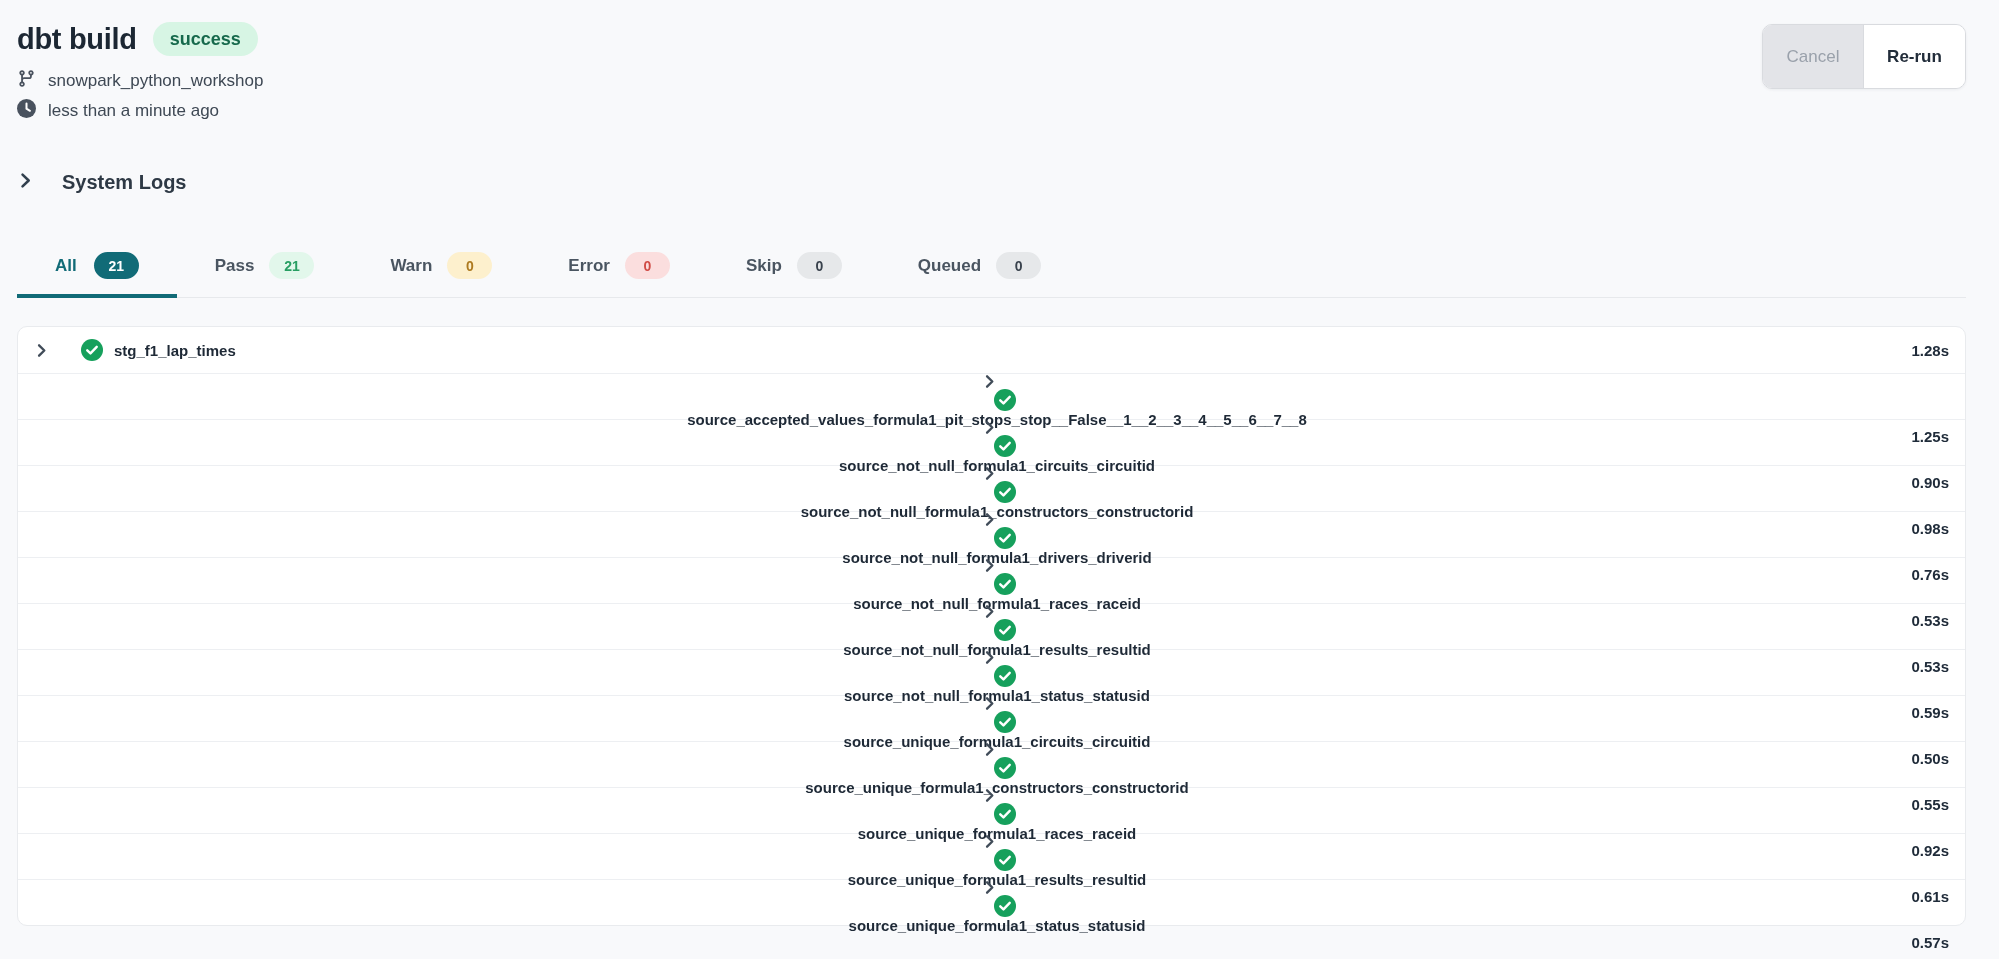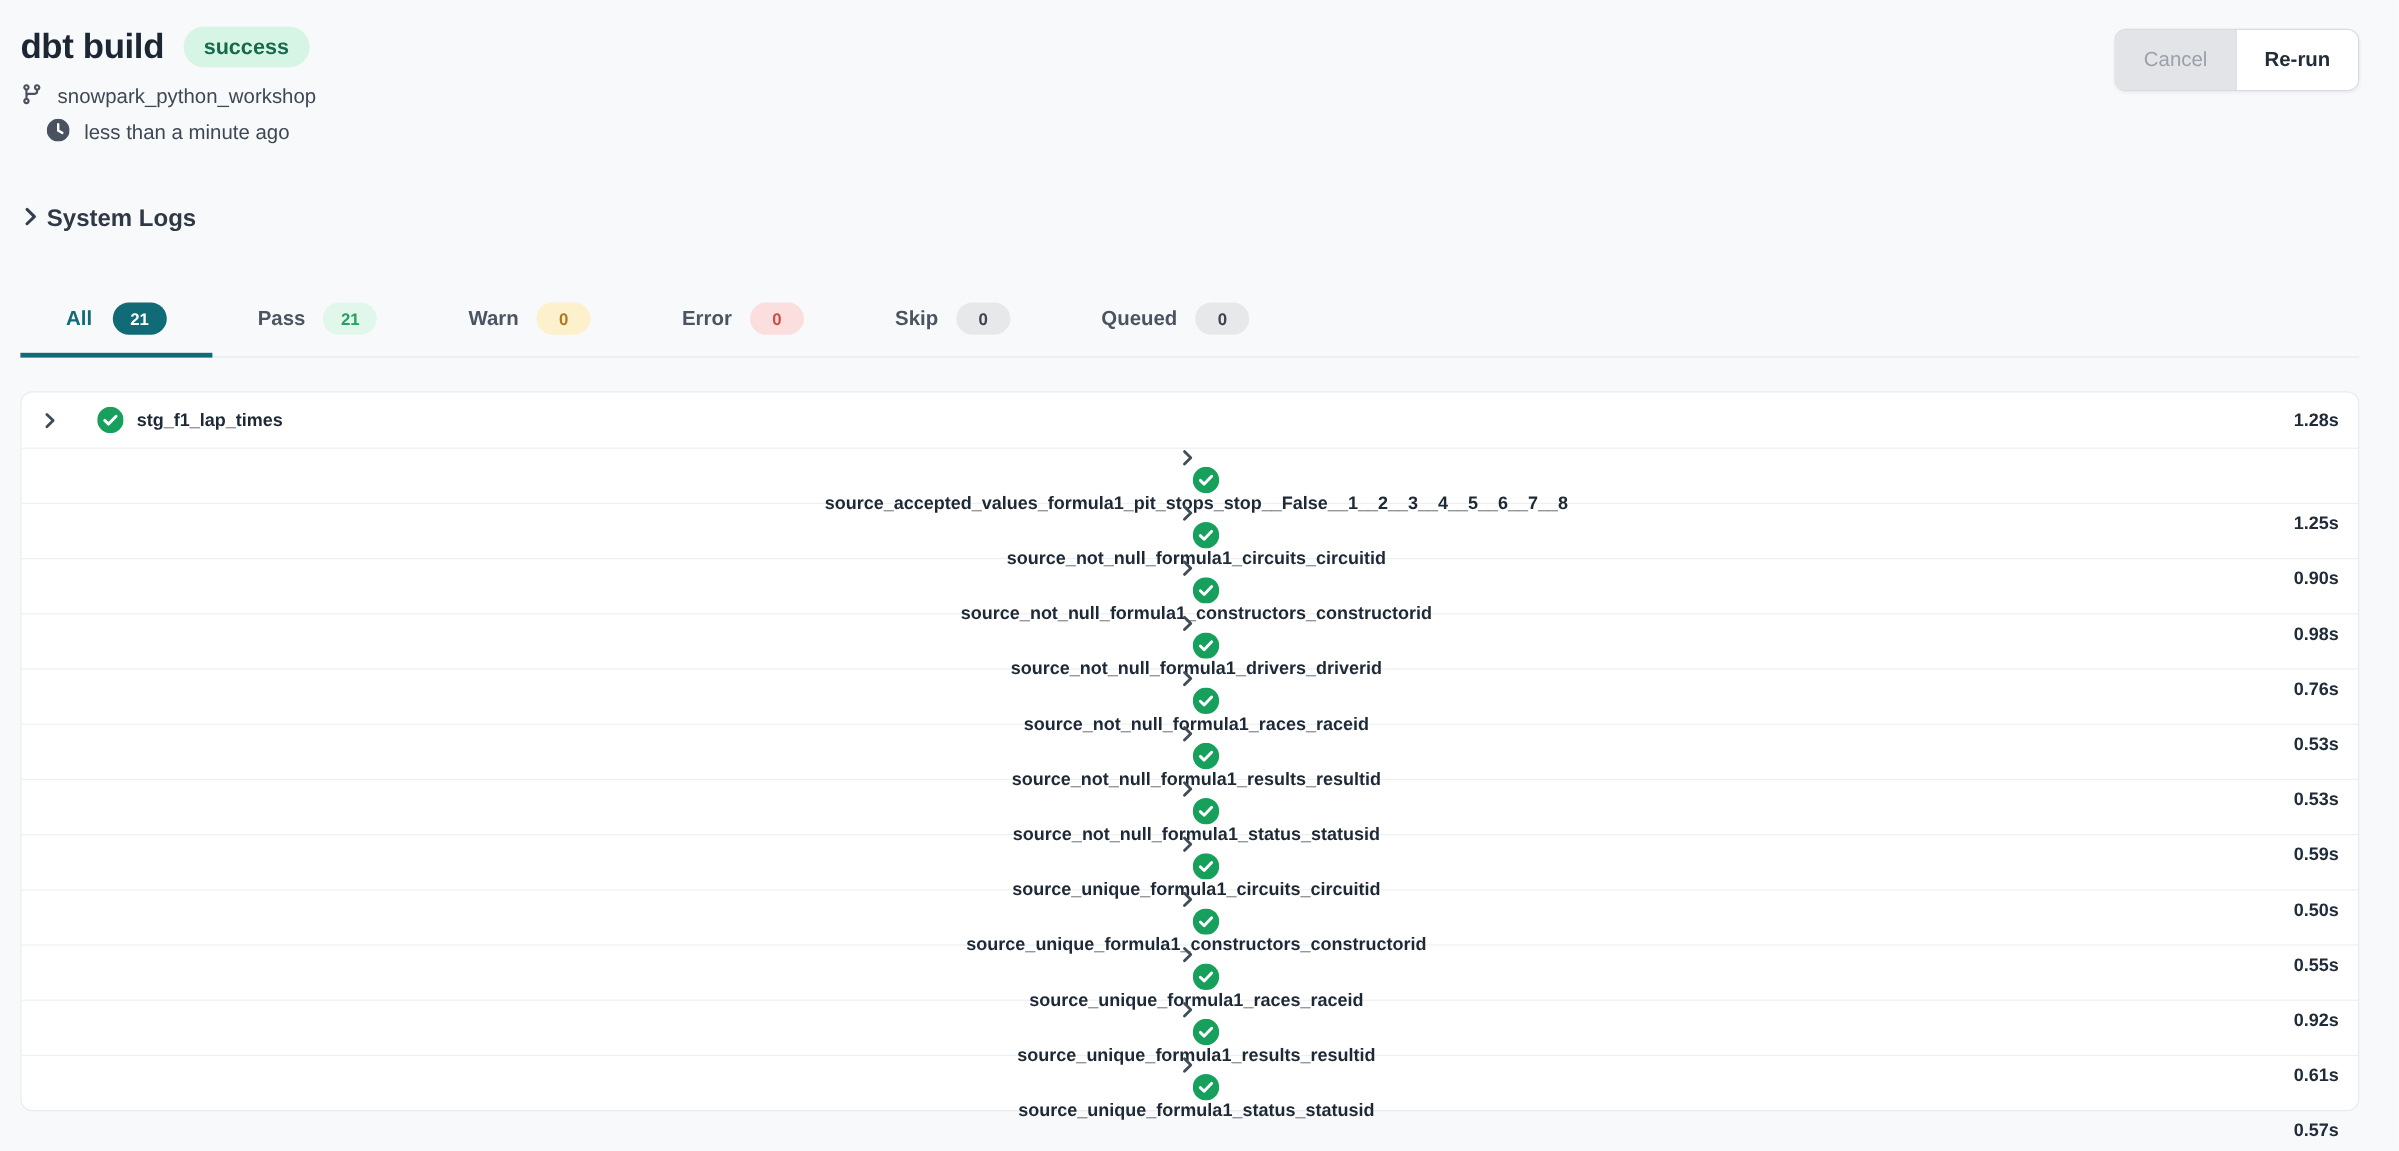--- a/index.html
+++ b/index.html
@@ -16,39 +16,39 @@
   .title-row { display: flex; align-items: center; gap: 16px; }
   .run-title { font-size: 29px; font-weight: 700; color: #1c2733; letter-spacing: -0.3px; }
   .status-pill {
     background: #d7f5e4; color: #16694c;
     font-size: 18px; font-weight: 600;
     height: 34px; padding: 0 17px; border-radius: 17px;
     display: inline-flex; align-items: center;
   }
   .meta { margin-top: 13px; }
   .meta-row { display: flex; align-items: center; gap: 12px; margin-top: 6px;
-              font-size: 17px; color: #3e4854; justify-content: center; }
+              font-size: 17px; color: #3e4854; }
   .meta-row svg { flex: 0 0 auto; }
 
   .actions {
-    display: flex; height: 52px; margin-top: 2px;
+    display: flex; height: 65px; margin-top: 2px;
     border: 1px solid #d9dbdf; border-radius: 10px; overflow: hidden;
     box-shadow: 0 1px 3px rgba(25,35,50,.06);
   }
   .btn {
     min-width: 101px; padding: 0 22px; font-size: 17px; border: none;
     display: inline-flex; align-items: center; justify-content: center;
     font-family: inherit; cursor: pointer;
   }
   .btn-cancel { background: #e3e4e8; color: #9aa1ab; font-weight: 500;
                 border-right: 1px solid #d9dbdf; cursor: default; }
   .btn-rerun  { background: #ffffff; color: #222d3a; font-weight: 700; }
 
   
-  .system-logs { margin-top: 48px; display: flex; align-items: center; gap: 5px; cursor: pointer; width: max-content; }
+  .system-logs { margin-top: 48px; display: flex; align-items: center; gap: 28px; cursor: pointer; width: max-content; }
   .system-logs-label { font-size: 20px; font-weight: 700; color: #2e3945; }
 
   
   .tabs { margin-top: 52px; display: flex; border-bottom: 1px solid #e7e9ec; }
   .tab {
     display: flex; align-items: center; gap: 15px;
     padding: 6px 38px 15px; margin-bottom: -1px;
     border-bottom: 4px solid transparent;
     font-size: 17px; font-weight: 600; color: #4a5561; cursor: pointer;
   }

